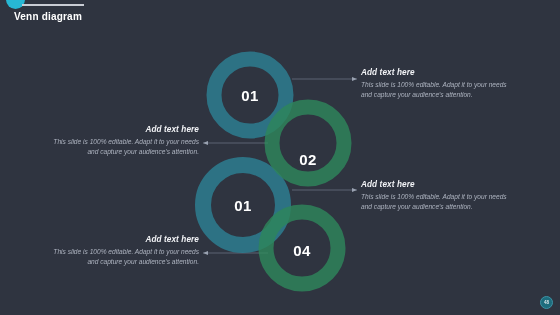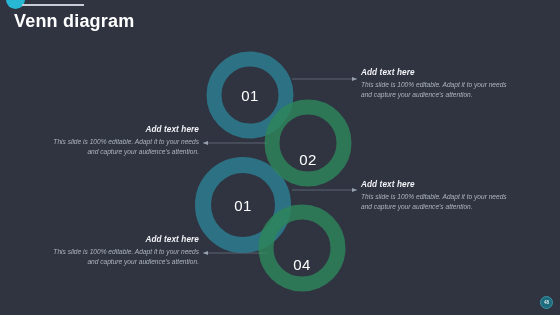--- a/index.html
+++ b/index.html
@@ -37,21 +37,21 @@
     left: 22px;
     top: 4px;
     width: 62px;
     height: 1.5px;
     background: #c9ccd4;
   }
   .page-title {
     position: absolute;
     left: 14px;
     top: 11px;
-    font-size: 18px;
+    font-size: 10px;
     font-weight: bold;
     color: #ffffff;
     letter-spacing: 0.2px;
     white-space: nowrap;
   }
 
   
   .stage {
     position: absolute;
     left: 0;
@@ -63,21 +63,21 @@
     position: absolute;
     left: 0;
     top: 0;
   }
 
   
   .ring-num {
     position: absolute;
     color: #ffffff;
     font-size: 15px;
-    font-weight: normal;
+    font-weight: bold;
     letter-spacing: 0.4px;
     transform: translate(-50%, -50%);
     pointer-events: none;
   }
 
   
   .callout {
     position: absolute;
     width: 152px;
     font-style: italic;
@@ -147,21 +147,21 @@
       <circle cx="250" cy="95" r="36" fill="none" stroke="#2d7f92" stroke-width="15" opacity="0.92"></circle>
       <circle cx="243" cy="205" r="40" fill="none" stroke="#2d7f92" stroke-width="16" opacity="0.92"></circle>
       <circle cx="308" cy="143" r="36" fill="none" stroke="#2e8f5e" stroke-width="15" opacity="0.82"></circle>
       <circle cx="302" cy="248" r="36" fill="none" stroke="#2e8f5e" stroke-width="15" opacity="0.82"></circle>
     </g>
   </svg>
 
   <div class="ring-num" style="left:250px; top:95px;">01</div>
   <div class="ring-num" style="left:308px; top:143px;margin-top:16px;">02</div>
   <div class="ring-num" style="left:243px; top:205px;">01</div>
-  <div class="ring-num" style="left:302px; top:264px;">04</div>
+  <div class="ring-num" style="left:302px; top:250px;">04</div>
 
   <div class="callout right" style="left:361px; top:68px;">
     <p class="callout-title">Add text here</p>
     <p class="callout-body">This slide is 100% editable. Adapt it to your needs and capture your audience's attention.</p>
   </div>
 
   <div class="callout left" style="left:47px; top:125px;">
     <p class="callout-title">Add text here</p>
     <p class="callout-body">This slide is 100% editable. Adapt it to your needs and capture your audience's attention.</p>
   </div>

